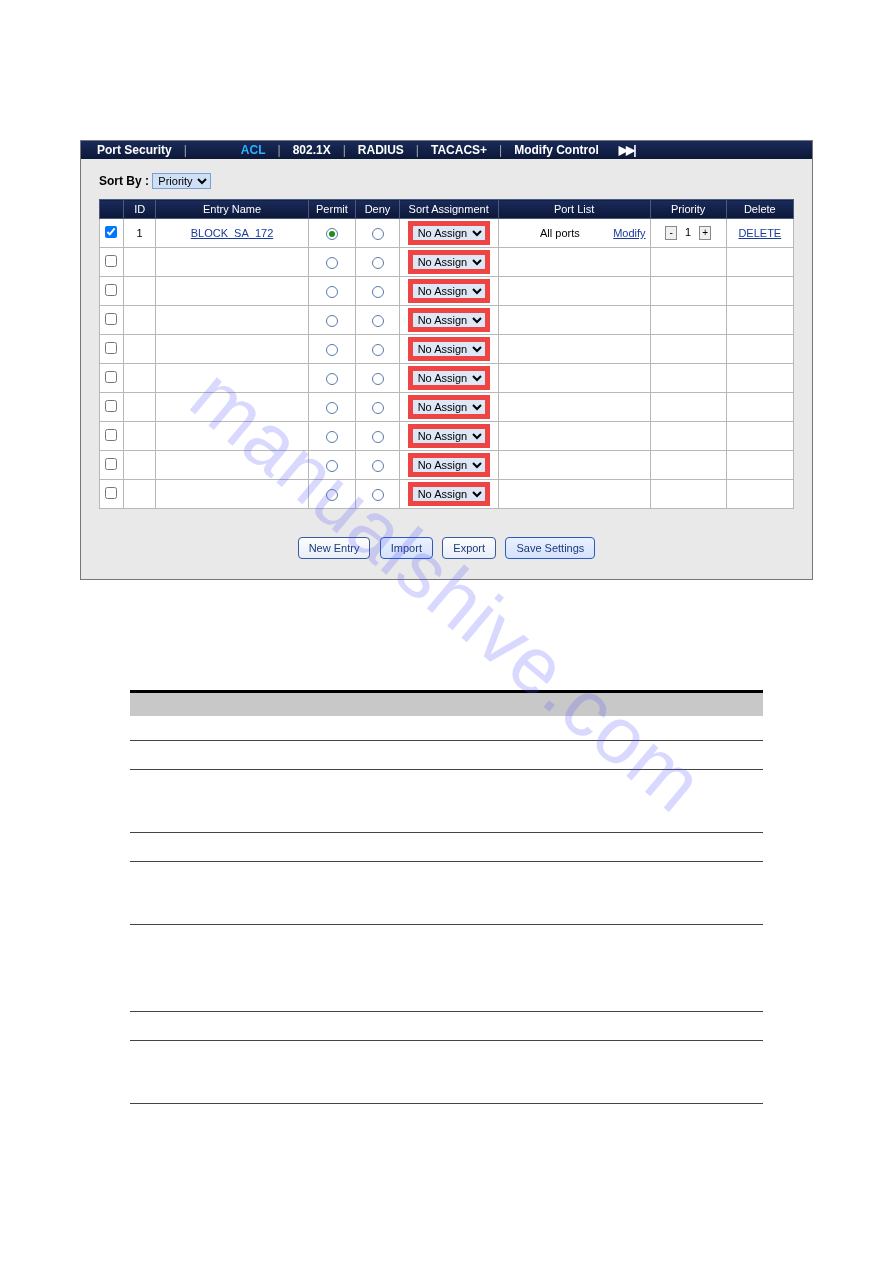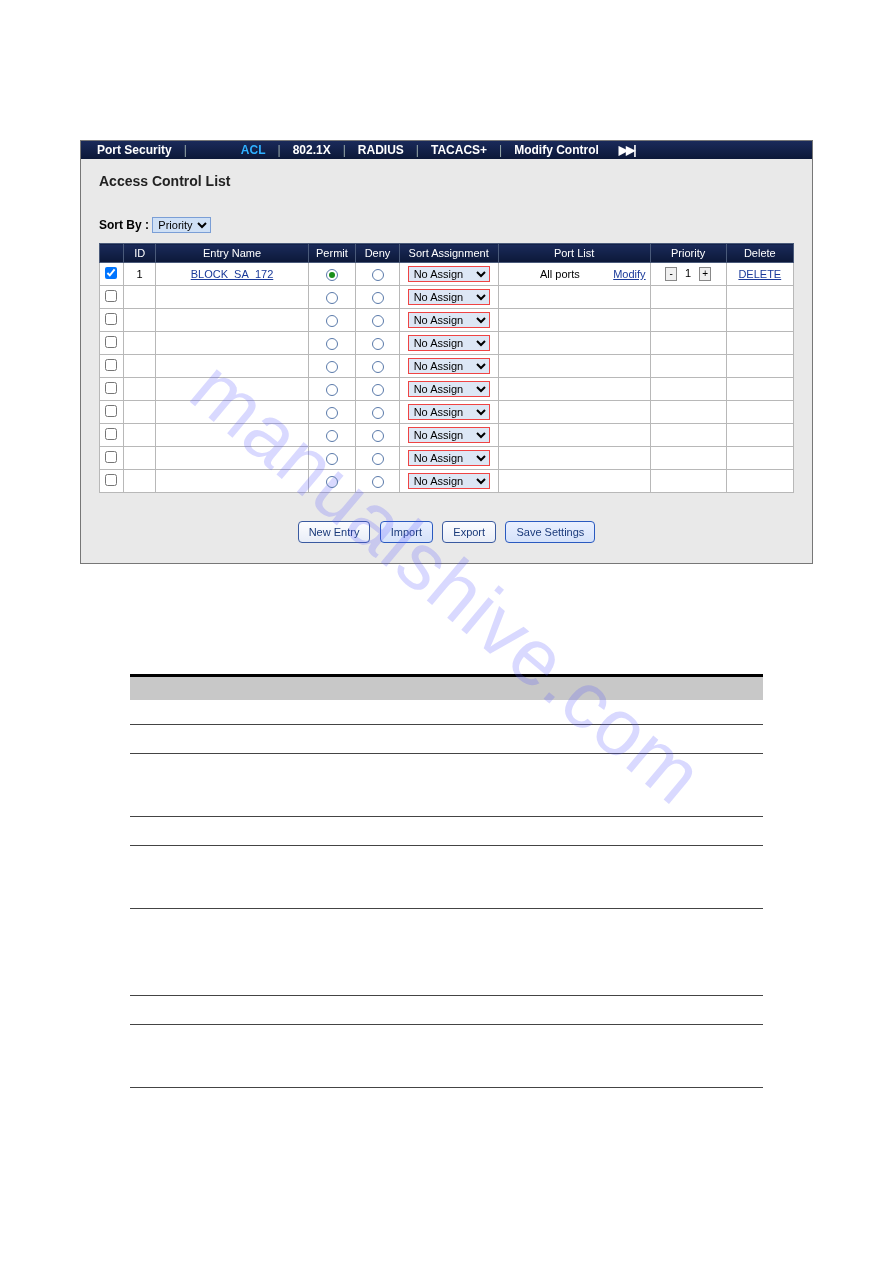--- a/index.html
+++ b/index.html
@@ -23,21 +23,21 @@
   .col-entry { width: 140px; }
   .col-permit { width: 44px; }
   .col-deny { width: 40px; }
   .col-queue { width: 90px; }
   .col-portlist { width: 140px; }
   .col-priority { width: 70px; }
   .col-delete { width: 62px; }
   input[type=checkbox] { width: 12px; height: 12px; }
   .radio { display:inline-block; width:12px; height:12px; border:1px solid #5a7aaa; border-radius:50%; vertical-align: middle; position:relative; }
   .radio.selected::after { content:''; position:absolute; left:2px; top:2px; width:6px; height:6px; border-radius:50%; background:#1a8f1a; }
-  select.queue { font-size: 11px; border:1px solid #ef4444; background:#dde7f5; padding:0 1px; width: 82px; }
+  select.queue { font-size: 11px; border:5px solid #ef4444; background:#dde7f5; padding:0 1px; width: 82px; }
   .portlist-cell { text-align: left; padding-left: 8px !important; }
   .portlist-cell .modify { float: right; color: #1a3a9a; text-decoration: underline; cursor: pointer; }
   .priority-cell { white-space: nowrap; }
   .stepper { display:inline-block; width:12px; height:14px; border:1px solid #888; background:#f0f0f0; font-size:10px; line-height:12px; vertical-align:middle; cursor:pointer; }
   .priority-val { display:inline-block; min-width: 22px; text-align:center; }
   a.datalink { color: #1a3a9a; text-decoration: underline; cursor:pointer; }
   .footnote { text-align: center; font-size: 11px; font-weight: bold; color: #222; margin-top: 10px; }
   .buttons { text-align: center; margin-top: 28px; }
   .btn { display:inline-block; border:1px solid #3a5aa0; border-radius:4px; background: linear-gradient(#fdfdff,#e8edf7); color:#1a3a7a; font-size:11px; padding:4px 10px; margin: 0 3px; cursor:pointer; }
   .btn.primary { border-color:#2a5ac0; background: linear-gradient(#eaf0ff,#d5e2fa); }
@@ -65,21 +65,20 @@
       <span class="sep">|</span>
       <span>RADIUS</span>
       <span class="sep">|</span>
       <span>TACACS+</span>
       <span class="sep">|</span>
       <span>Modify Control</span>
       <span class="arrows">▶▶|</span>
     </div>
 
     <div class="content">
-      <div class="page-title">Access Control List</div>
 
       <div class="sortby">
         <span>Sort By :</span>
         <select>
           <option>Priority</option>
         </select>
       </div>
 
       <table class="acl">
         <thead>

